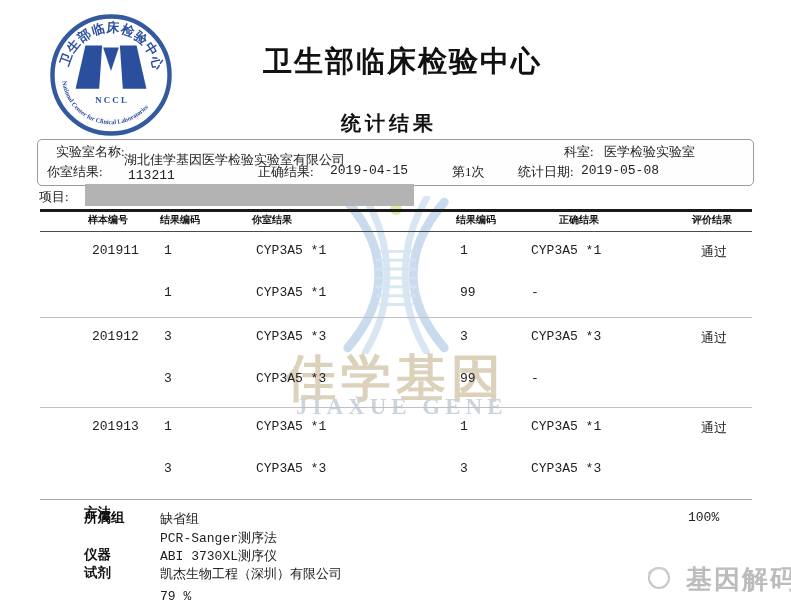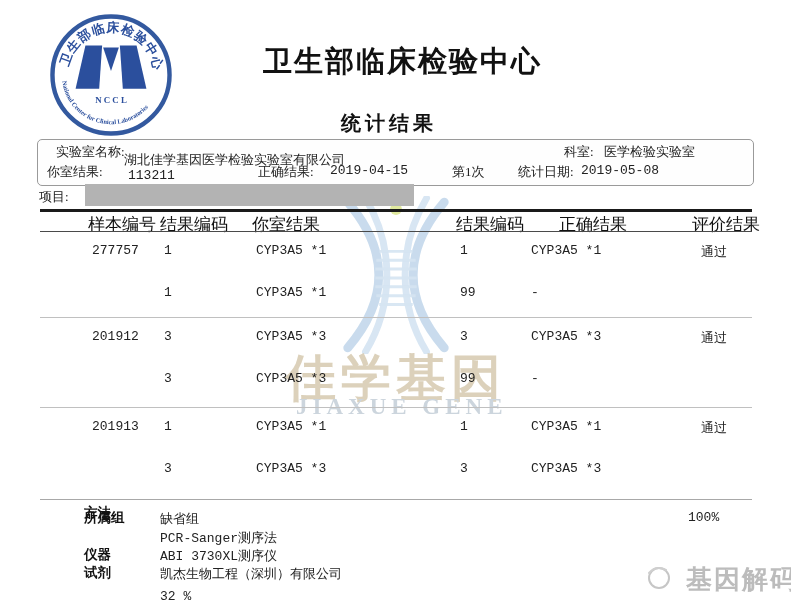--- a/index.html
+++ b/index.html
@@ -16,21 +16,21 @@
   .info-text{font-size:13px;color:#222;}
   
   .project-label{left:39px;top:188px;font-size:13px;color:#222;}
   .project-bar{left:85px;top:184px;width:329px;height:22px;background:#b3b3b3;}
   .project-value{left:93px;top:185px;font-size:15.5px;font-weight:700;color:#000;}
   
   .rule-thick{left:40px;top:209px;width:712px;height:3px;background:#1a1a1a;}
   .rule-thin{left:40px;top:231px;width:712px;height:1px;background:#4a4a4a;}
   .sep{position:absolute;left:40px;width:712px;height:1px;background:#c0c0c0;}
   
-  .th{font-size:17px;font-weight:400;color:#111;top:213px;}
+  .th{font-size:10px;font-weight:700;color:#111;top:213px;}
   .td{font-size:13px;color:#222;}
   .h1x{left:88px}.h2x{left:160px}.h3x{left:252px}.h4x{left:456px}.h5x{left:559px}.h6x{left:692px}
   .c1x{left:92px}.c2x{left:164px}.c3x{left:256px}.c4x{left:460px}.c5x{left:531px}.c6x{left:701px}
   
   .flabel{left:84px;font-size:13.5px;font-weight:700;color:#111;}
   .fvalue{left:160px;font-size:13px;color:#222;}
   .fright{left:688px;font-size:13px;color:#222;}
   
   .wm-dna{left:332px;top:196px;width:128px;height:158px;opacity:.6;}
   .wm-cn{left:286px;top:345px;font-size:50px;font-weight:700;letter-spacing:5px;color:#d6cab0;opacity:.85;}
@@ -111,21 +111,21 @@
     <div class="abs rule-thick"></div>
     <span class="abs th h1x">样本编号</span>
     <span class="abs th h2x">结果编码</span>
     <span class="abs th h3x">你室结果</span>
     <span class="abs th h4x">结果编码</span>
     <span class="abs th h5x">正确结果</span>
     <span class="abs th h6x">评价结果</span>
     <div class="abs rule-thin"></div>
 
     <div>
-      <span class="abs td mono c1x" style="top:243px">277757</span>
+      <span class="abs td mono c1x" style="top:243px">201911</span>
       <span class="abs td mono c2x" style="top:243px">1</span>
       <span class="abs td mono c3x" style="top:243px">CYP3A5 *1</span>
       <span class="abs td mono c4x" style="top:243px">1</span>
       <span class="abs td mono c5x" style="top:243px">CYP3A5 *1</span>
       <span class="abs td c6x" style="top:243px">通过</span>
     </div>
     <div>
       <span class="abs td mono c2x" style="top:285px">1</span>
       <span class="abs td mono c3x" style="top:285px">CYP3A5 *1</span>
       <span class="abs td mono c4x" style="top:285px">99</span>
@@ -169,21 +169,21 @@
   <div>
     <span class="abs flabel" style="top:509px">所属组</span>
     <span class="abs fvalue" style="top:510px">缺省组</span>
     <span class="abs fright mono" style="top:510px">100%</span>
     <span class="abs flabel" style="top:504px">方法</span>
     <span class="abs fvalue mono" style="top:529px">PCR-Sanger测序法</span>
     <span class="abs flabel" style="top:546px">仪器</span>
     <span class="abs fvalue mono" style="top:547px">ABI 3730XL测序仪</span>
     <span class="abs flabel" style="top:564px">试剂</span>
     <span class="abs fvalue" style="top:565px">凯杰生物工程（深圳）有限公司</span>
-    <span class="abs fvalue mono" style="top:589px">32 %</span>
+    <span class="abs fvalue mono" style="top:589px">79 %</span>
   </div>
 
   <svg class="abs stamp-logo" viewBox="0 0 26 26">
     <circle cx="13" cy="14" r="10" fill="none" stroke="#c6c6c6" stroke-width="2"></circle>
     <path d="M3,9 Q10,1 20,6" fill="none" stroke="#cfcfcf" stroke-width="2" stroke-linecap="round"></path>
   </svg>
   <span class="abs stamp-text">基因解码</span>
 
 </div>
 

